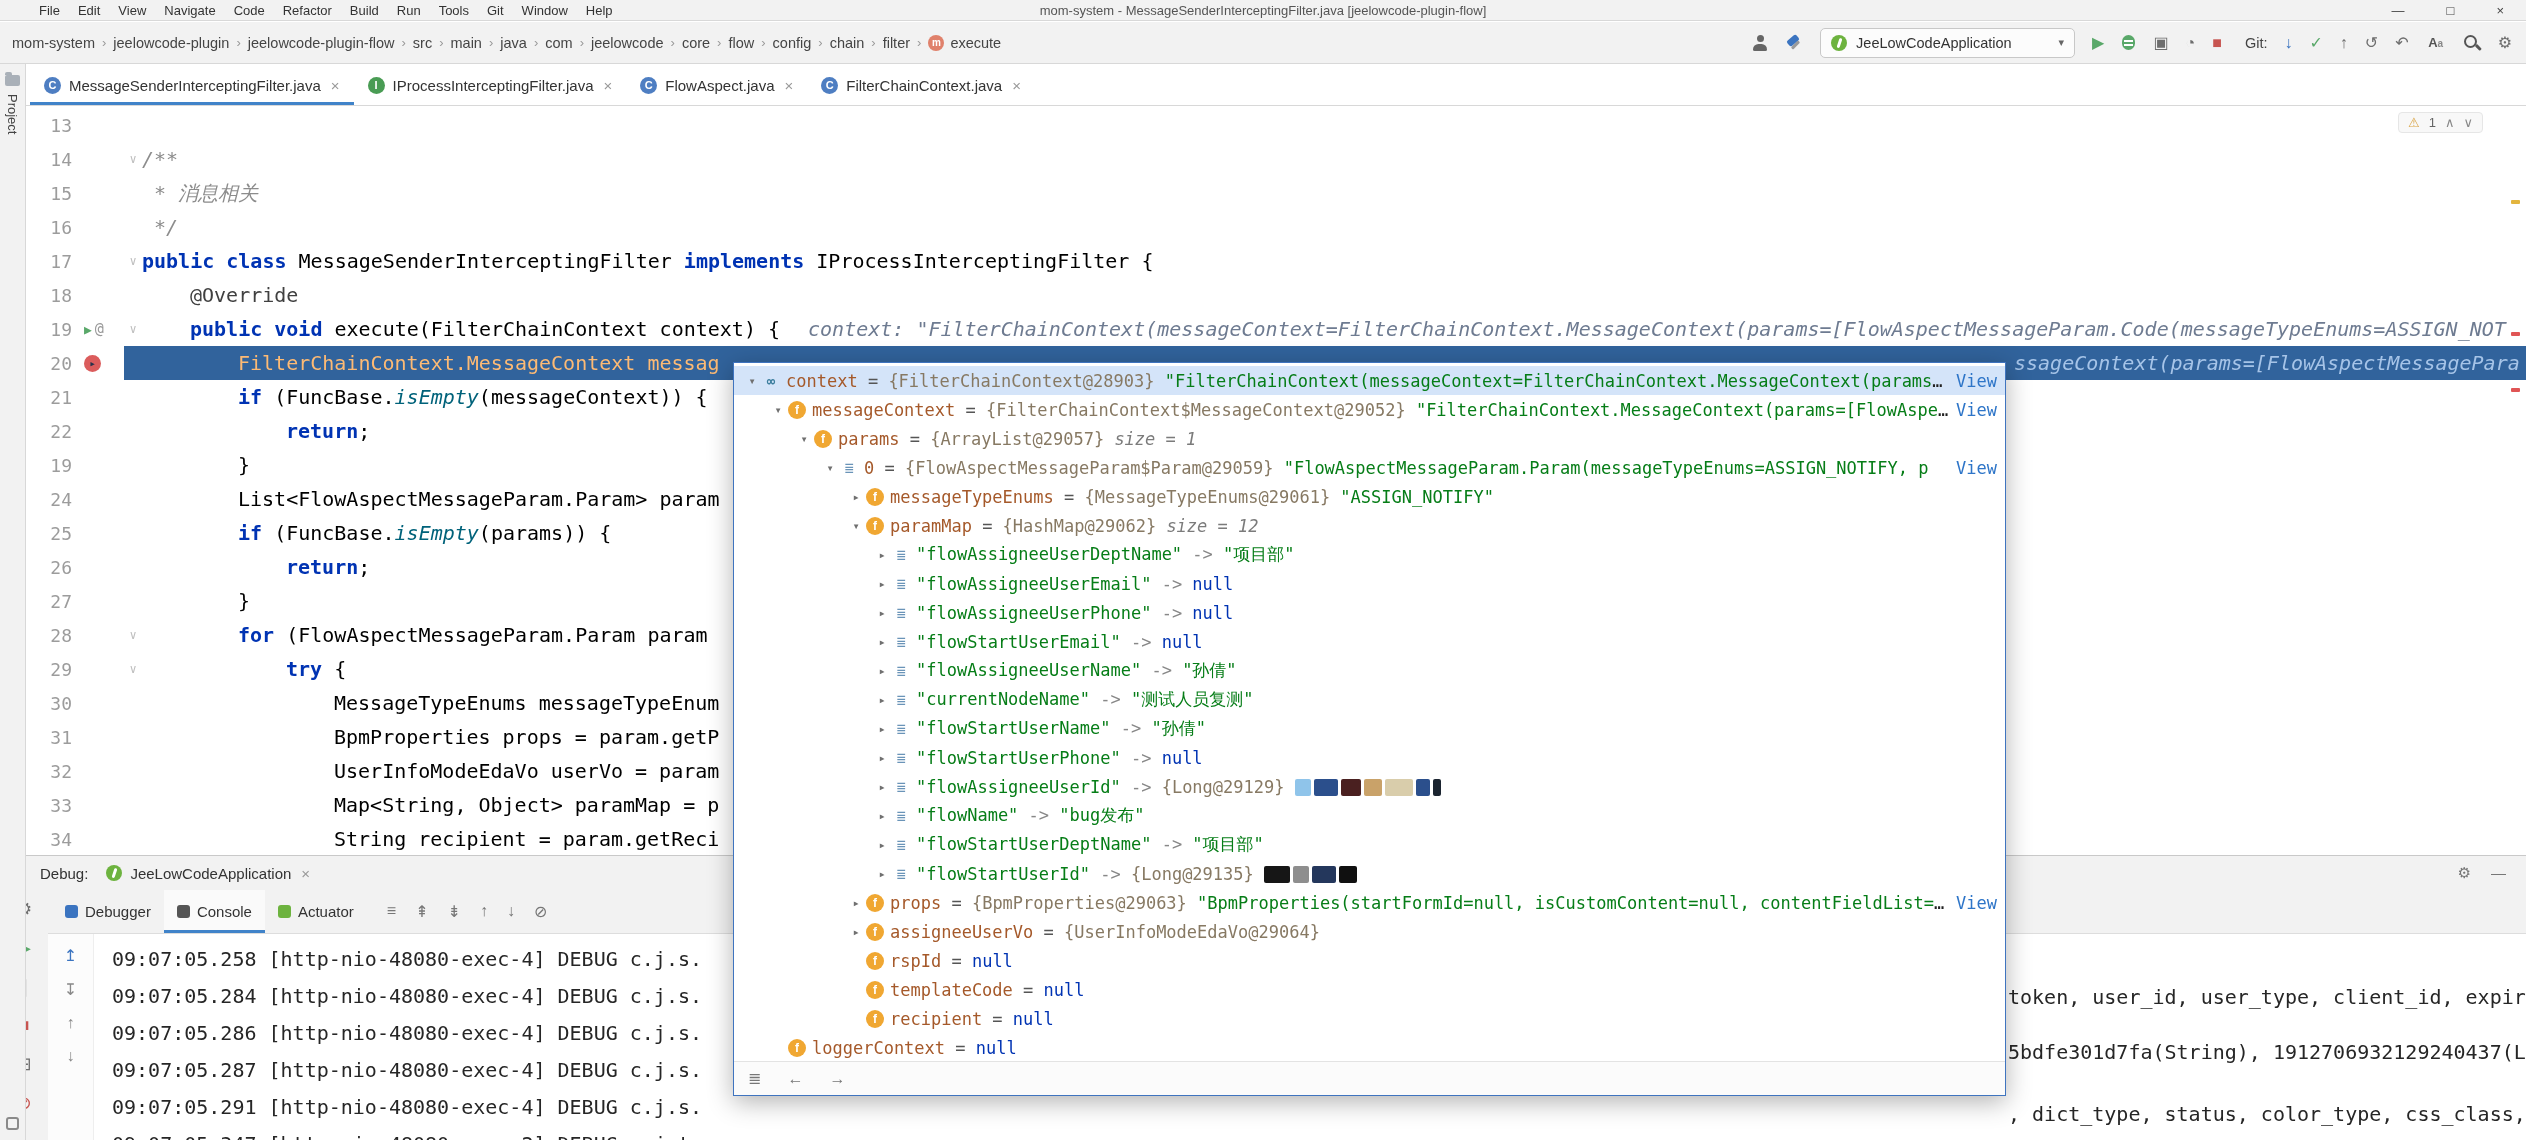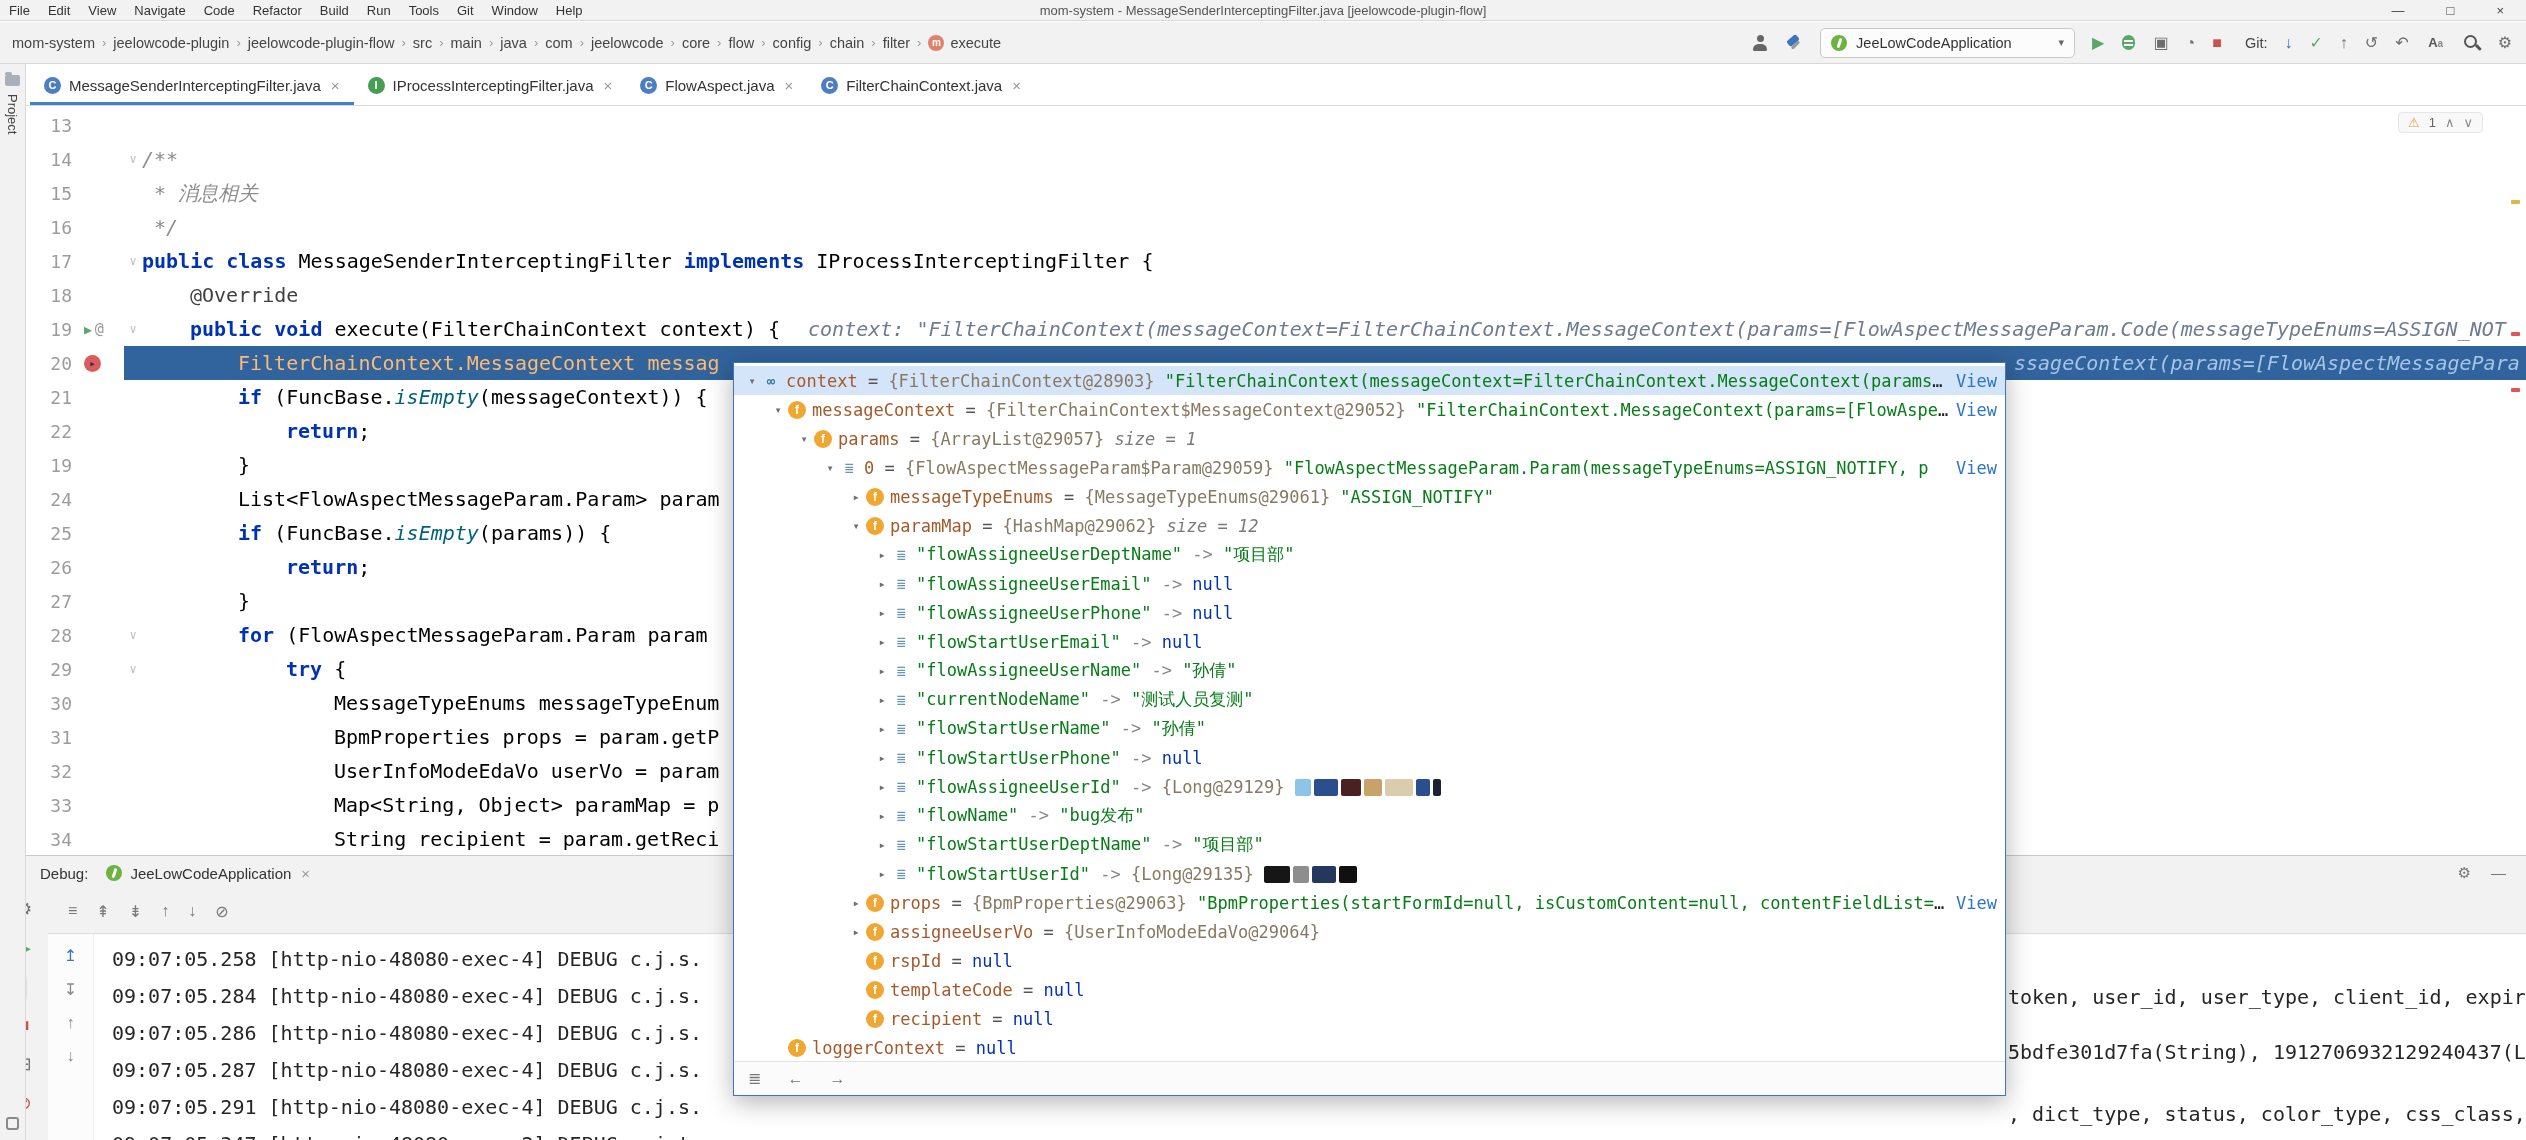--- a/index.html
+++ b/index.html
@@ -3,21 +3,21 @@
 <meta charset="utf-8">
 <style>
   *{margin:0;padding:0;box-sizing:border-box}
   body{background:#ddd}
   #root{position:relative;width:2526px;height:1140px;overflow:hidden;background:#fff;
         font-family:"Liberation Sans",sans-serif;color:#222}
 
   
   #titlebar{position:absolute;left:0;top:0;width:2526px;height:21px;background:#F2F2F2;
             border-bottom:1px solid #D8D8D8;display:flex;align-items:center;font-size:13px;z-index:30}
-  #menu-items{display:flex;}
+  #menu-items{display:flex;padding-left:30px}
   .menu-item{padding:0 9px;color:#333}
   #win-title{position:absolute;left:0;width:100%;text-align:center;color:#555;pointer-events:none;font-size:13px}
   #win-controls{margin-left:auto;display:flex;gap:42px;padding-right:22px;color:#444;font-size:13px;position:relative}
 
   
   #toolbar{position:absolute;left:0;top:22px;width:2526px;height:42px;background:#F2F2F2;
            border-bottom:1px solid #D8D8D8;display:flex;align-items:center;z-index:30}
   #breadcrumbs{display:flex;align-items:center;padding-left:12px;font-size:14.5px;color:#454545;white-space:nowrap}
   .crumb-sep{color:#9a9a9a;margin:0 7px;font-size:13px}
   #toolbar-right{margin-left:auto;display:flex;align-items:center;gap:17px;padding-right:14px}
@@ -426,20 +426,34 @@
       <div id="debug-strip">
           <span style="color:#6E6E6E">⚙</span>
           <span style="color:#59A869">▶</span>
           <span style="color:#6E6E6E">∥</span>
           <span style="color:#C75450">■</span>
           <span style="color:#6E6E6E">⊞</span>
           <span style="color:#C75450">⊘</span>
         </div>
       <div id="debug-content">
         <div id="debug-tabs-row">
+          <div id="debug-tabs" style="display:flex;height:100%">
+              <div class="dtab">
+     <span class="dtab-ic" style="background:#3B74C0"></span>
+     <span>Debugger</span>
+   </div>
+              <div class="dtab active">
+     <span class="dtab-ic" style="background:#555555"></span>
+     <span>Console</span>
+   </div>
+              <div class="dtab">
+     <span class="dtab-ic" style="background:#6DB33F"></span>
+     <span>Actuator</span>
+   </div>
+            </div>
           <div id="debug-tab-toolbar">
               <span>≡</span>
               <span>⇞</span>
               <span>⇟</span>
               <span>↑</span>
               <span>↓</span>
               <span>⊘</span>
             </div>
         </div>
         <div id="console-wrap">

